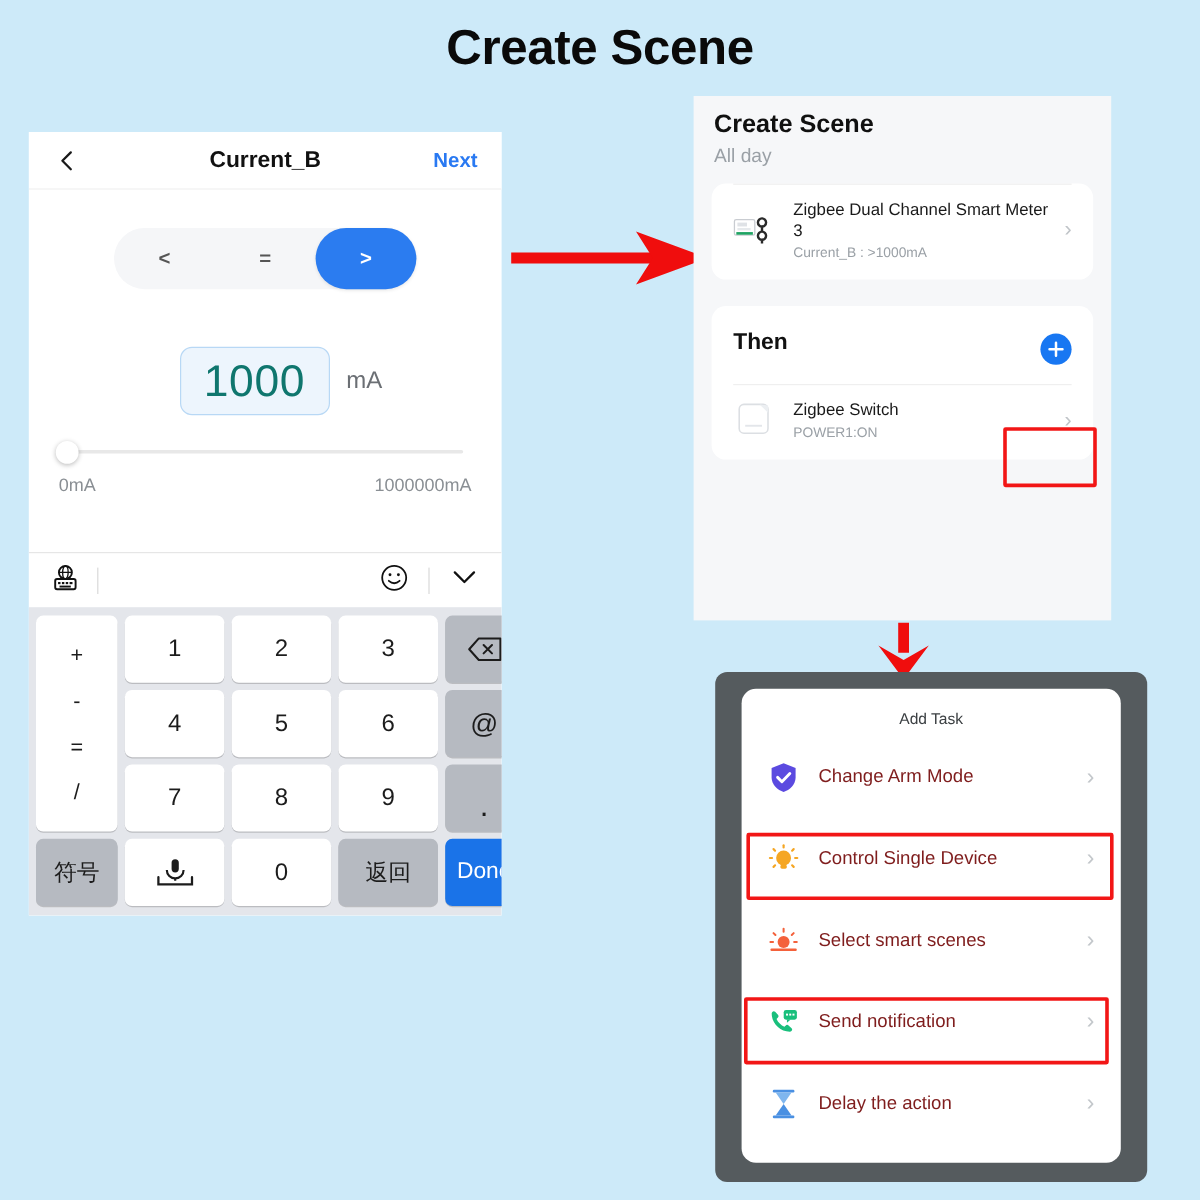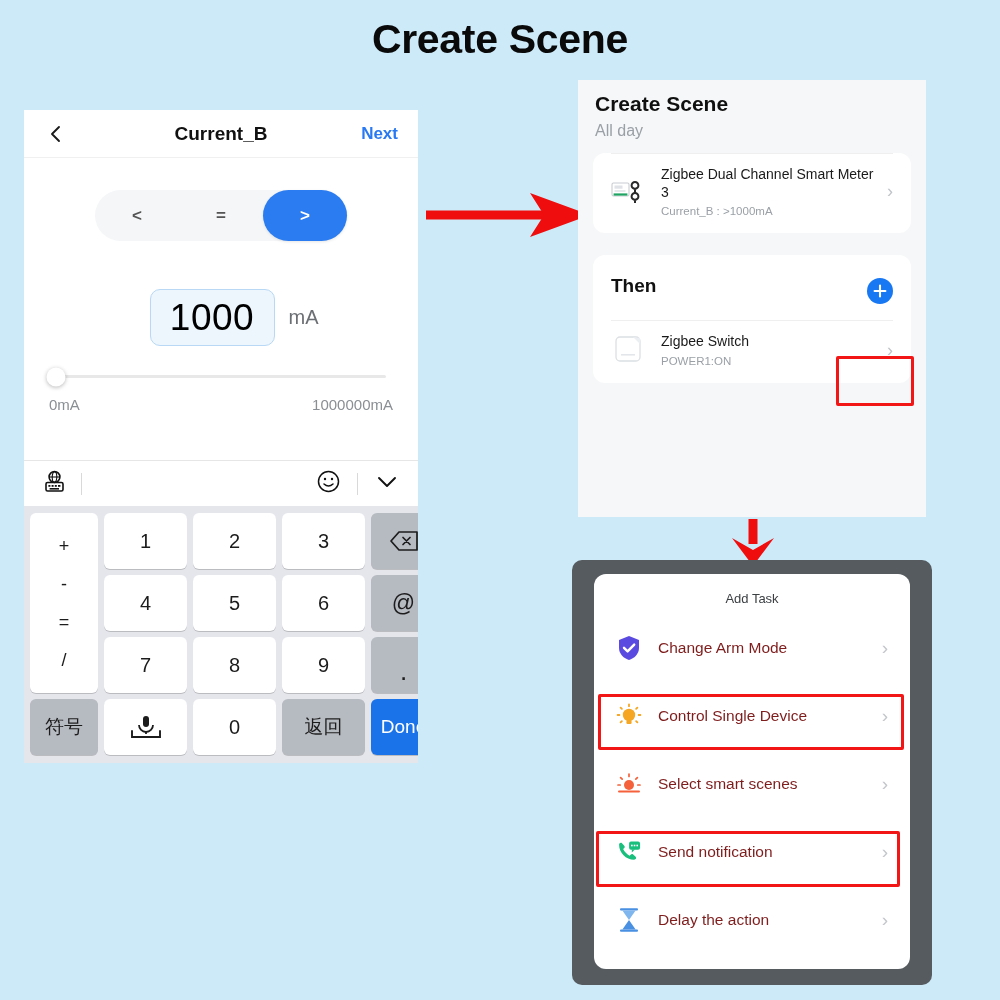--- a/index.html
+++ b/index.html
@@ -67,21 +67,21 @@
     display: flex; align-items: center; justify-content: center; gap: 14px;
     padding-left: 26px;
   }
   .value-box {
     min-width: 125px; height: 57px;
     border: 1.5px solid #b8d8f5; border-radius: 10px;
     background: #edf5fd;
     display:flex; align-items:center; justify-content:center;
     padding: 0 14px;
   }
-  .value-box span { font-size: 37px; color: #000000; font-weight: 400; letter-spacing: .5px;}
+  .value-box span { font-size: 37px; color: #0f766e; font-weight: 400; letter-spacing: .5px;}
   .value-unit { font-size: 20px; color: #6b6f74; }
 
   .slider-area { margin-top: 29px; padding: 0 22px; }
   .slider-track {
     position: relative; height: 3px; background: #e8e8e8; border-radius: 2px;
     margin: 0 10px;
   }
   .slider-knob {
     position: absolute; left: 0px; top: 50%; transform: translate(-50%, -50%);
     width: 19px; height: 19px; border-radius: 50%;
@@ -166,21 +166,21 @@
   .dev-sub { font-size: 11.5px; color: #9aa0a6; margin-top: 4px; }
   .chev { color: #c0c4c8; font-size: 18px; flex:none; }
 
   .hl-box {
     position: absolute; border: 3.5px solid #f21616; border-radius: 2px;
     pointer-events: none;
   }
 
   
   #phoneC {
-    position: absolute; left: 572px; top: 560px;
+    position: absolute; left: 596px; top: 560px;
     width: 360px; height: 425px;
     background: #555b5e; border-radius: 10px;
     padding: 14px 22px 16px 22px;
   }
   .sheet {
     background:#ffffff; border-radius: 12px; height: 100%;
     display:flex; flex-direction: column;
   }
   .sheet-title {
     text-align:center; font-size: 13px; color:#3c4043;

